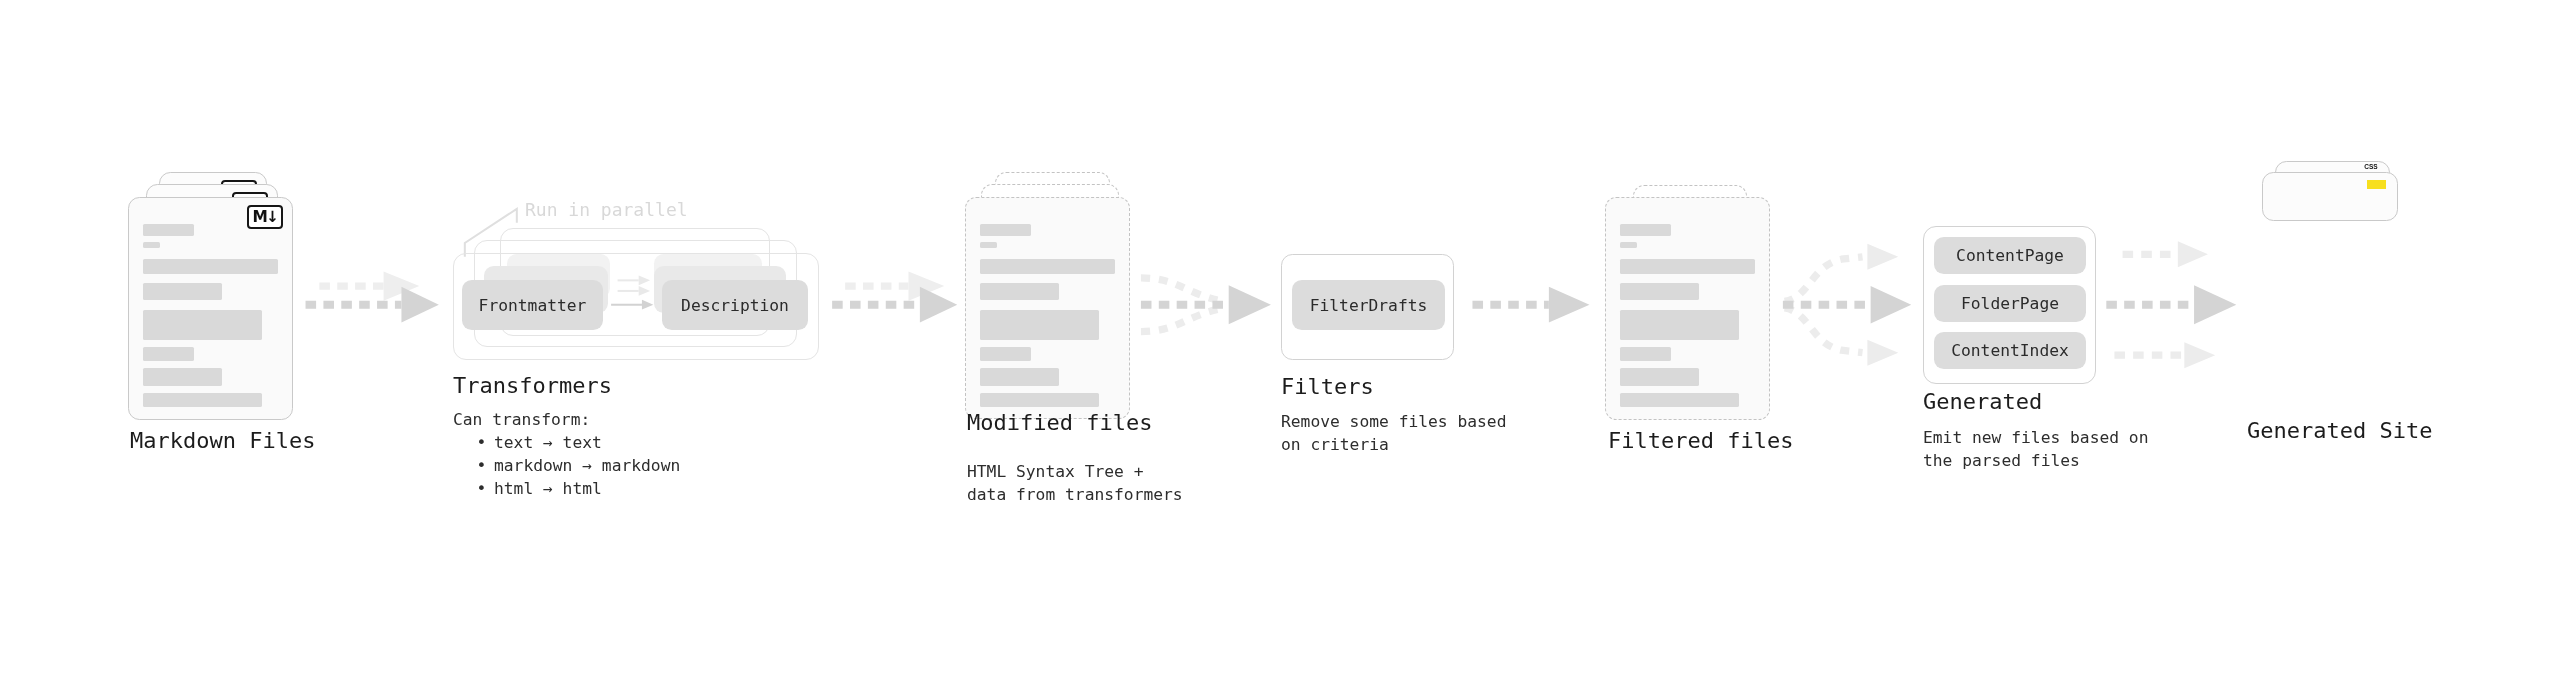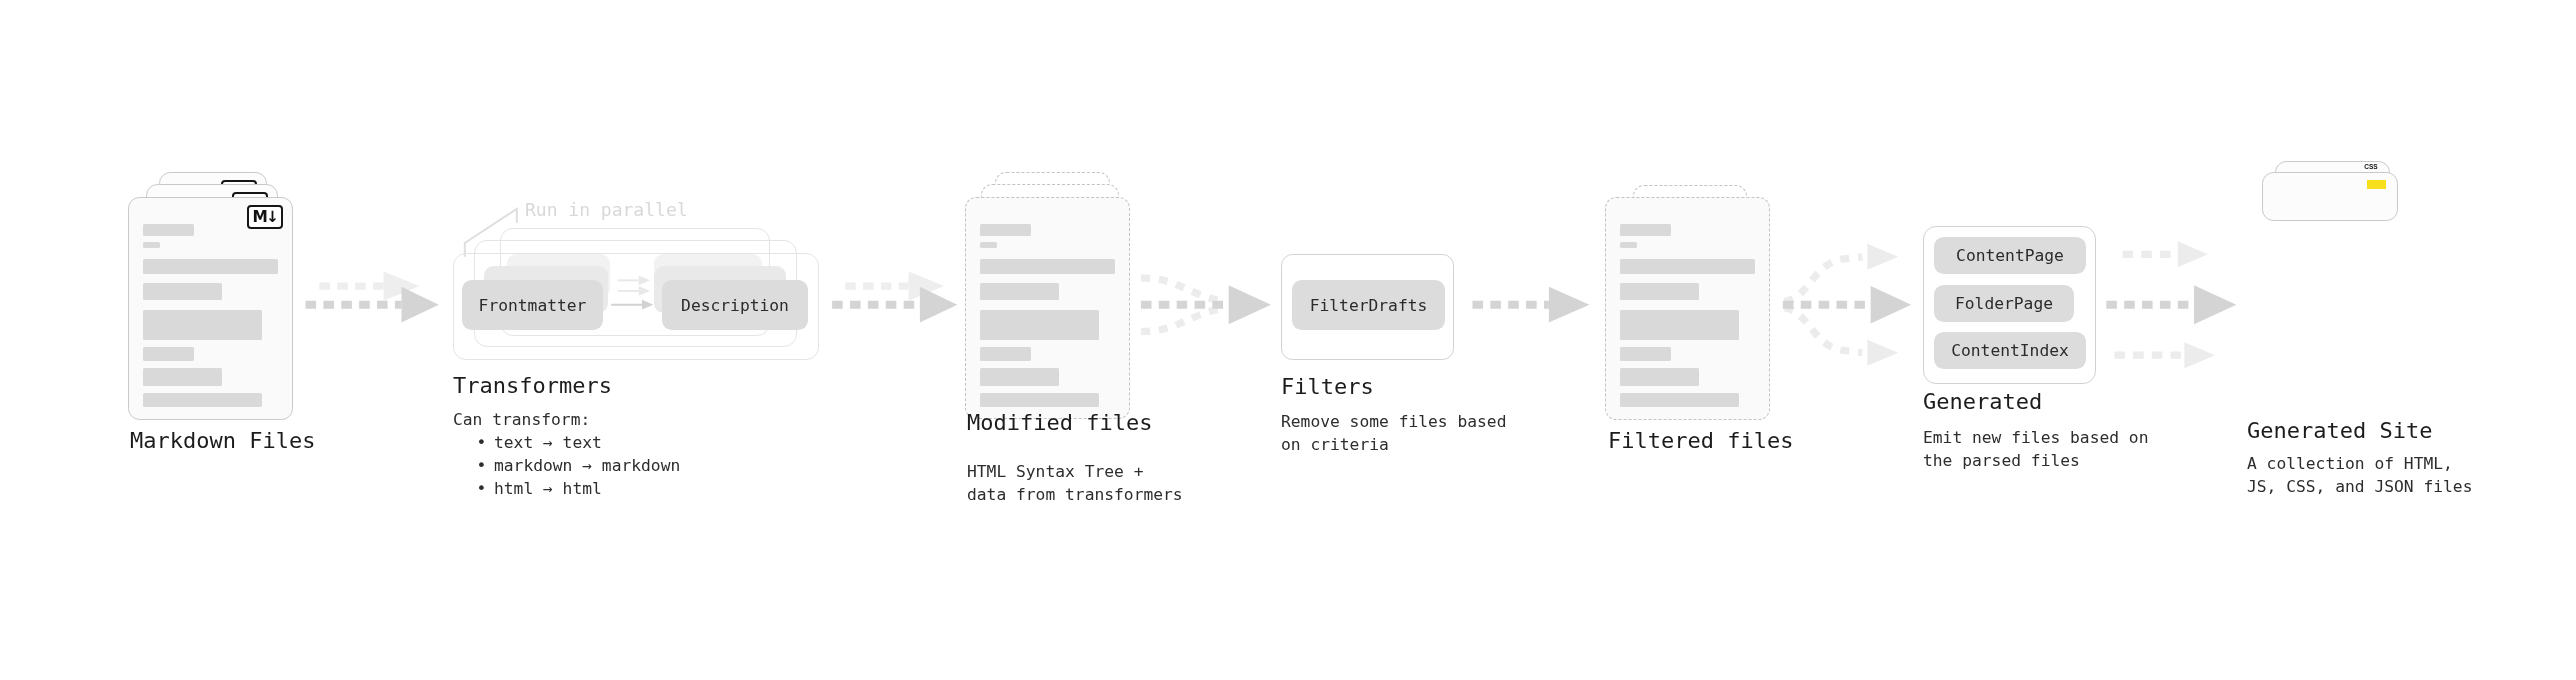--- a/index.html
+++ b/index.html
@@ -185,33 +185,31 @@
       <div class="bar"></div>
       <div class="bar"></div>
       <div class="bar"></div>
       <div class="bar"></div>
     </div>
   </div>
   <div class="node-label" style="left:1608px;top:429px;">Filtered files</div>
 
   <div class="panel" style="left:1923px;top:226px;width:173px;height:158px;border-radius:13px;"></div>
   <div class="pill" style="left:1934px;top:237px;width:152px;height:37px;">ContentPage</div>
-  <div class="pill" style="left:1934px;top:285px;width:140px;height:37px;">FolderPage</div>
+  <div class="pill" style="left:1934px;top:285px;width:152px;height:37px;">FolderPage</div>
   <div class="pill" style="left:1934px;top:332px;width:152px;height:37px;">ContentIndex</div>
   <div class="node-label" style="left:1923px;top:390px;">Generated</div>
   <div class="node-desc" style="left:1923px;top:426px;">Emit new files based on
 the parsed files</div>
 
   <div class="file-card back" style="left:2275px;top:161px;width:115px;height:49px;">
     <div class="css-badge">
       <div class="word">CSS</div>
       <div class="bar-under"></div>
     </div>
   </div>
   <div class="file-card back" style="left:2262px;top:172px;width:136px;height:49px;">
     <div class="js-badge"></div>
   </div>
   <div class="node-label" style="left:2247px;top:419px;">Generated Site</div>
-  <div class="node-desc" style="left:2247px;top:452px;">A collection of HTML,
-JS, CSS, and JSON files</div>
 
 </div>
 
 
 </body></html>

